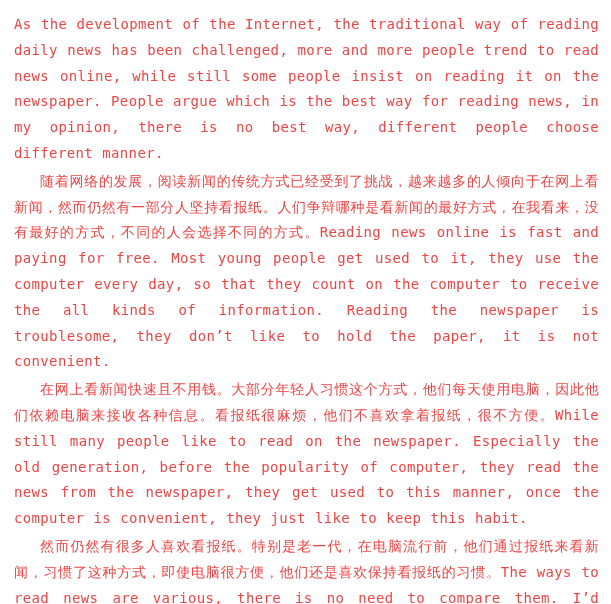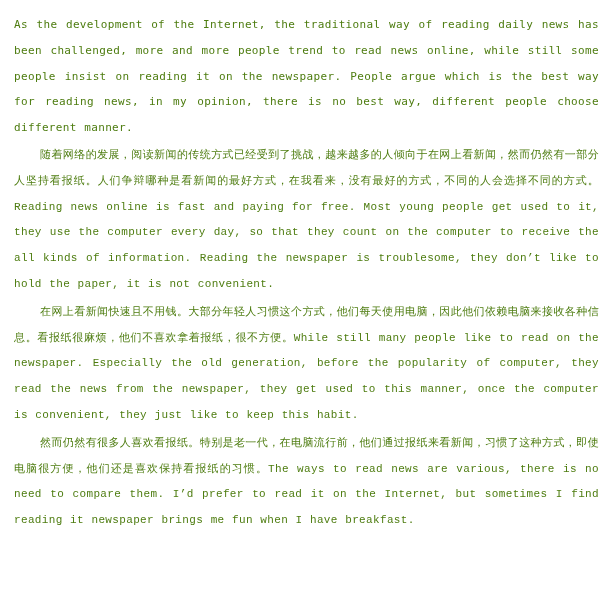--- a/index.html
+++ b/index.html
@@ -15,32 +15,31 @@
   }
   #doc {
     box-sizing: border-box;
     width: 611px;
     height: 604px;
     padding: 12px 12px 0 14px;
     background: #ffffff;
   }
   .para {
     margin: 0 0 2px 0;
-    color: #4d7c0f;
-    font-size: 11px;
+    color: #ef4444;
+    font-size: 14px;
     line-height: 25.8px;
     text-align: justify;
     text-justify: inter-character;
     letter-spacing: 0.35px;
     word-spacing: 0.5px;
     white-space: normal;
   }
   .para.indent {
     text-indent: 26px;
-    font-family: Liberation Mono, monospace;
   }
 </style>
 </head>
 <body>
 
 <div id="doc">
   <p class="para">As the development of the Internet, the traditional way of reading daily news has been challenged, more and more people trend to read news online, while still some people insist on reading it on the newspaper. People argue which is the best way for reading news, in my opinion, there is no best way, different people choose different manner.</p>
   <p class="para indent">随着网络的发展，阅读新闻的传统方式已经受到了挑战，越来越多的人倾向于在网上看新闻，然而仍然有一部分人坚持看报纸。人们争辩哪种是看新闻的最好方式，在我看来，没有最好的方式，不同的人会选择不同的方式。Reading news online is fast and paying for free. Most young people get used to it, they use the computer every day, so that they count on the computer to receive the all kinds of information. Reading the newspaper is troublesome, they don’t like to hold the paper, it is not convenient.</p>
   <p class="para indent">在网上看新闻快速且不用钱。大部分年轻人习惯这个方式，他们每天使用电脑，因此他们依赖电脑来接收各种信息。看报纸很麻烦，他们不喜欢拿着报纸，很不方便。While still many people like to read on the newspaper. Especially the old generation, before the popularity of computer, they read the news from the newspaper, they get used to this manner, once the computer is convenient, they just like to keep this habit.</p>
   <p class="para indent">然而仍然有很多人喜欢看报纸。特别是老一代，在电脑流行前，他们通过报纸来看新闻，习惯了这种方式，即使电脑很方便，他们还是喜欢保持看报纸的习惯。The ways to read news are various, there is no need to compare them. I’d prefer to read it on the Internet, but sometimes I find reading it newspaper brings me fun when I have breakfast.</p>

